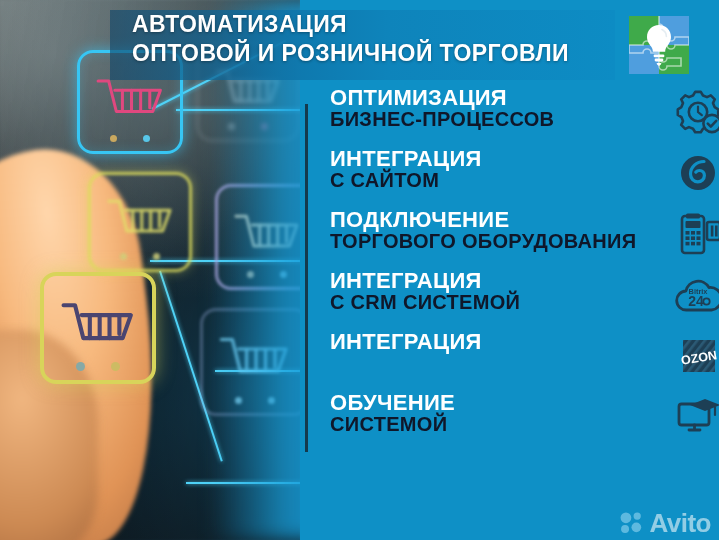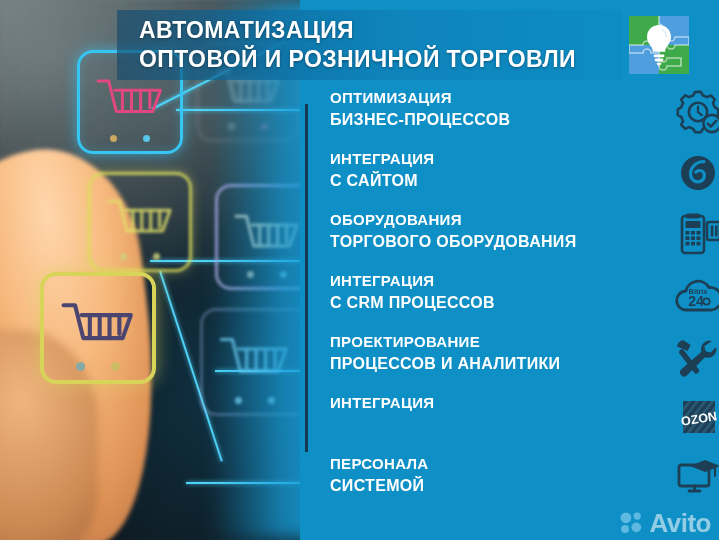--- a/index.html
+++ b/index.html
@@ -92,23 +92,22 @@
   #tile-blue { left:200px; top:308px; width:110px; height:108px;
     border-color:rgba(150,170,215,.5); filter:blur(1.8px); opacity:.8; }
 
   
   .connector { position:absolute; background:#4fd2f7; box-shadow:0 0 4px rgba(79,210,247,.9); }
 
   
   .banner {
     position:absolute; left:110px; top:10px; width:505px; height:70px;
     background:linear-gradient(90deg, rgba(16,70,105,.62) 0%, rgba(14,108,160,.80) 28%, #0e84bb 55%, #0d8cc4 100%);
-    display:flex; flex-direction:column; justify-content:center;
+    display:flex; flex-direction:column; justify-content:flex-start;
     padding-left:22px;
-    margin-left:7px;
   }
   .banner .l1, .banner .l2 {
     color:#ffffff; font-weight:bold; letter-spacing:.4px;
     text-shadow:0 1px 3px rgba(0,0,0,.35);
     white-space:nowrap;
   }
   .banner .l1 { font-size:23px; line-height:28px; }
   .banner .l2 { font-size:23px; line-height:30px; }
 
   
@@ -117,25 +116,25 @@
 
   
   .content { position:absolute; left:300px; top:0; width:419px; height:540px; }
   .divider {
     position:absolute; left:5px; top:104px; width:3px; height:348px;
     background:#143a4e;
   }
   .list { position:absolute; left:30px; top:86px; width:389px; }
   .row { position:relative; height:61px; }
   .row .title {
-    color:#ffffff; font-weight:bold; font-size:15px; line-height:24px;
+    color:#ffffff; font-weight:bold; font-size:22px; line-height:24px;
     letter-spacing:.3px; white-space:nowrap;
   }
   .row .sub {
-    color:#ffffff; font-weight:bold; font-size:16px; line-height:19px;
+    color:#0f172a; font-weight:bold; font-size:20px; line-height:19px;
     letter-spacing:.3px; white-space:nowrap;
   }
   .row .ico {
     position:absolute; right:-6px; top:3px;
     width:54px; height:46px;
     display:flex; align-items:center; justify-content:center;
   }
   .row .ico svg { width:100%; height:100%; display:block; }
 
   
@@ -297,21 +296,21 @@
         <div class="sub">С САЙТОМ</div>
         <div class="ico">
           <svg viewBox="0 0 54 46">
             <circle cx="27" cy="23" r="17" fill="#1d3f55"></circle>
             <path d="M33 11.5 c-7.5 0 -13.5 5.6 -13.5 12.6 0 4.4 3.2 7.7 7.3 7.7 3.8 0 6.6-2.8 6.6-6.2 0-2.9 -2.1-5.1 -4.9-5.1 -1.5 0-2.8 .6 -3.7 1.6" fill="none" stroke="#0e90c6" stroke-width="3.2" stroke-linecap="round"></path>
           </svg>
         </div>
       </div>
 
       <div class="row">
-        <div class="title">ОБОРУДОВАНИЯ</div>
+        <div class="title">ПОДКЛЮЧЕНИЕ</div>
         <div class="sub">ТОРГОВОГО ОБОРУДОВАНИЯ</div>
         <div class="ico">
           <svg viewBox="0 0 54 46">
             <rect x="11" y="5" width="22" height="37" rx="3" fill="none" stroke="#1d3f55" stroke-width="2.6"></rect>
             <rect x="15" y="2.5" width="14" height="5" rx="1.6" fill="#1d3f55"></rect>
             <rect x="14.5" y="10" width="15" height="7" rx="1" fill="#1d3f55"></rect>
             <g fill="#1d3f55">
               <rect x="14.5" y="20" width="4" height="3.6"></rect>
                 <rect x="20" y="20" width="4" height="3.6"></rect>
                 <rect x="25.5" y="20" width="4" height="3.6"></rect>
@@ -324,63 +323,50 @@
             </g>
             <rect x="36" y="11" width="13" height="18" rx="2" fill="none" stroke="#1d3f55" stroke-width="2.6"></rect>
             <rect x="39.8" y="14.5" width="2.6" height="11" fill="#1d3f55"></rect>
             <rect x="44" y="14.5" width="2.6" height="11" fill="#1d3f55"></rect>
           </svg>
         </div>
       </div>
 
       <div class="row">
         <div class="title">ИНТЕГРАЦИЯ</div>
-        <div class="sub">С CRM ПРОЦЕССОВ</div>
+        <div class="sub">С CRM СИСТЕМОЙ</div>
         <div class="ico">
           <svg viewBox="0 0 54 46">
             <path d="M15.5 38 a9.5 9.5 0 0 1 -.6 -19 A12.5 12.5 0 0 1 38 15.5 a9 9 0 0 1 2.5 22.5 z" fill="none" stroke="#1d3f55" stroke-width="2.8" stroke-linejoin="round"></path>
             <text x="27" y="22" text-anchor="middle" fill="#1d3f55" font-family="Liberation Sans, sans-serif" font-size="7.4" font-weight="bold">Bitrix</text>
             <text x="25" y="34" text-anchor="middle" fill="#1d3f55" font-family="Liberation Sans, sans-serif" font-size="14" font-weight="bold">24</text>
             <circle cx="35.5" cy="29.5" r="3.2" fill="none" stroke="#1d3f55" stroke-width="1.8"></circle>
           </svg>
         </div>
       </div>
 
-      <div class="row">
-        <div class="title">ПРОЕКТИРОВАНИЕ</div>
-        <div class="sub">ПРОЦЕССОВ И АНАЛИТИКИ</div>
-        <div class="ico">
-          <svg viewBox="0 0 54 46">
-            <g fill="#1d3f55">
-              <path d="M12 7 c-3.5 1 -5.5 3.4 -6 6.6 l10.5 4.5 3.2-6.2 z"></path>
-              <rect x="15" y="14" width="5.6" height="29" rx="2.4" transform="rotate(-38 17.8 28)"></rect>
-              <path d="M41 8 a8.4 8.4 0 0 0 -10.5 10.8 L10 36.5 a4.2 4.2 0 0 0 5.6 6.2 L34 24.2 A8.4 8.4 0 0 0 45 14 l-5.4 5.4 -5-1.2 -1.2-5 z"></path>
-            </g>
-          </svg>
-        </div>
-      </div>
 
       <div class="row">
         <div class="title">ИНТЕГРАЦИЯ</div>
         <div class="ico">
           <svg viewBox="0 0 54 46">
             <defs>
               <pattern id="ozstripe" width="6" height="6" patternUnits="userSpaceOnUse" patternTransform="rotate(38)">
                 <rect width="6" height="6" fill="#1d3f55"></rect>
                 <rect width="2.6" height="6" fill="#2b5a75"></rect>
               </pattern>
             </defs>
             <rect x="12" y="7" width="32" height="32" fill="url(#ozstripe)"></rect>
             <text x="28" y="29" text-anchor="middle" fill="#ffffff" font-family="Liberation Sans, sans-serif" font-size="12.5" font-weight="bold" transform="rotate(-9 28 25)">OZON</text>
           </svg>
         </div>
       </div>
 
       <div class="row">
-        <div class="title">ПЕРСОНАЛА</div>
+        <div class="title">ОБУЧЕНИЕ</div>
         <div class="sub">СИСТЕМОЙ</div>
         <div class="ico">
           <svg viewBox="0 0 54 46">
             <rect x="8" y="10" width="30" height="21" rx="2.6" fill="none" stroke="#1d3f55" stroke-width="2.8"></rect>
             <path d="M18 36 h11 M23.5 31 v5" stroke="#1d3f55" stroke-width="2.8" stroke-linecap="round"></path>
             <path d="M34 5 L49 11 L34 17 L19 11 z" fill="#1d3f55"></path>
             <path d="M44 13.5 v7.5" stroke="#1d3f55" stroke-width="2.2" stroke-linecap="round"></path>
           </svg>
         </div>
       </div>

